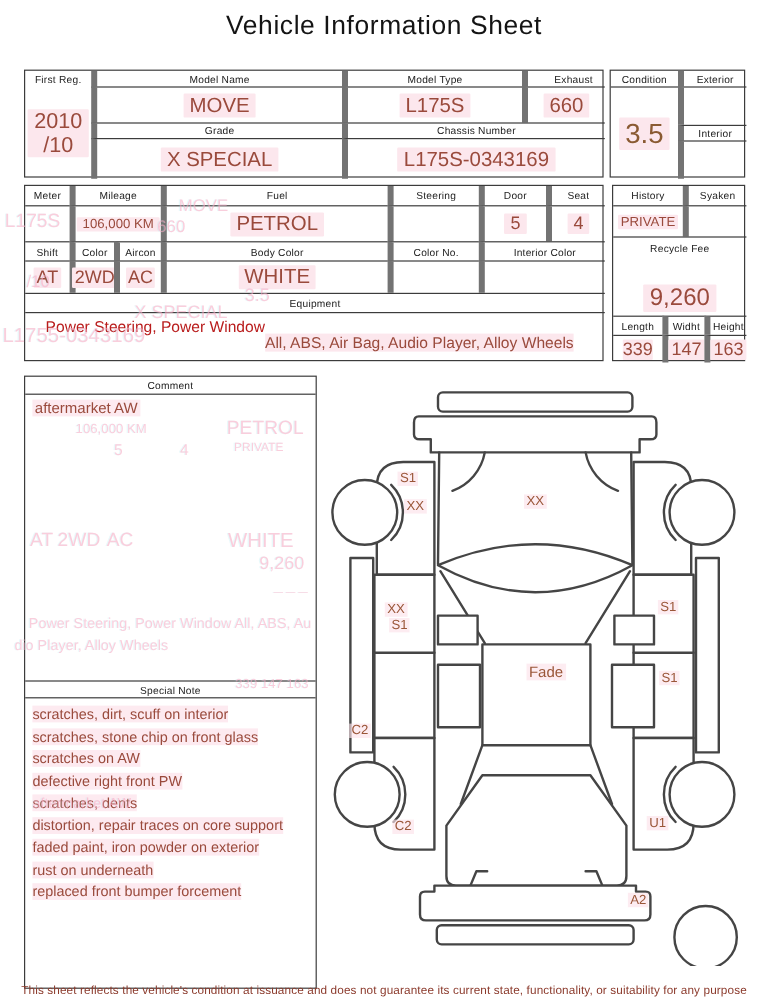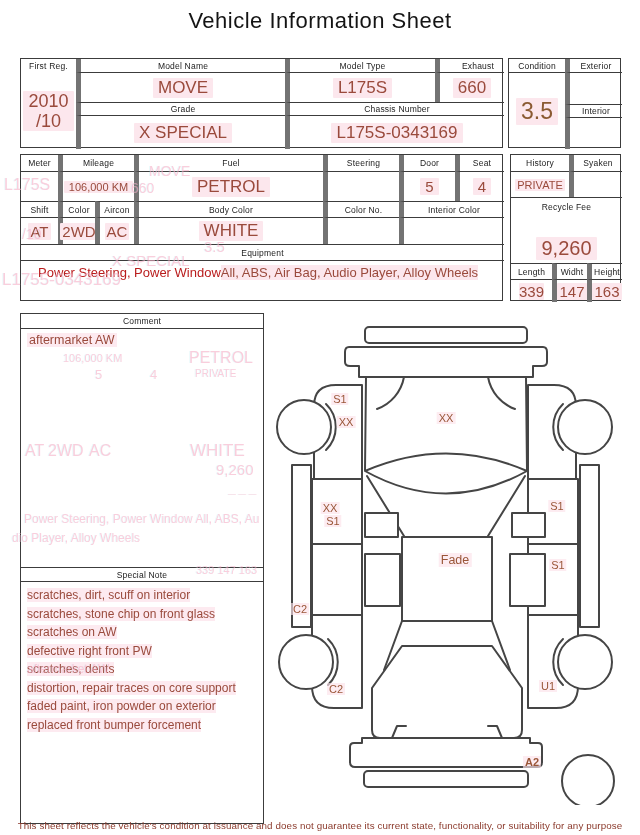--- a/index.html
+++ b/index.html
@@ -15,21 +15,21 @@
   .title{position:absolute;left:0;top:8px;width:100%;text-align:center;
          font-size:22px;color:#141414;letter-spacing:0.5px;}
   .bigval{font-size:17px;}
   .medval{font-size:15px;}
   .smallval{font-size:11px;}
   .firstreg{font-size:18px;line-height:20px;text-align:center;}
   .cond{font-size:23px;color:#8a5a32;}
   .fee{font-size:20px;}
   .equip{font-size:13px;white-space:nowrap;}
   .equip .g{color:#b91c1c;}
-  .equip .r{color:#9a4a3c;background:#fce7ed;}
+  .equip .r{color:#9a4a3c;background:#fce7ed;margin-top:13px;}
   .notebox-text{font-size:12px;line-height:18.5px;color:#9a4a3c;width:215px;}
   .notebox-text span{background:#fdeaf0;}
   .comment-text{font-size:12.5px;color:#9a4a3c;}
   .comment-text span{background:#fdeaf0;padding:0 2px;}
   .ghost{position:absolute;color:#f6aec6;opacity:0.6;white-space:nowrap;
          text-shadow:-1px 0 0 rgba(150,225,235,0.35);pointer-events:none;}
   .marker{position:absolute;transform:translate(-50%,-50%);font-size:11px;color:#9a5638;
           background:rgba(252,226,234,0.65);padding:0 2px;white-space:nowrap;}
   .marker.big{font-size:12.5px;}
   .disclaimer{position:absolute;left:0;top:820px;width:100%;text-align:center;
@@ -164,20 +164,21 @@
     <div class="abs comment-text" style="left:6px;top:19px;width:230px;"><span>aftermarket AW</span></div>
     <div class="cell hdr bt bb" style="left:0;top:253px;width:242px;height:15px;">Special Note</div>
     <div class="abs notebox-text" style="left:6px;top:272px;" id="special-note-lines">
         <div><span>scratches, dirt, scuff on interior</span></div>
         <div><span>scratches, stone chip on front glass</span></div>
         <div><span>scratches on AW</span></div>
         <div><span>defective right front PW</span></div>
         <div><span>scratches, dents</span></div>
         <div><span>distortion, repair traces on core support</span></div>
         <div><span>faded paint, iron powder on exterior</span></div>
+        <div><span>rust on underneath</span></div>
         <div><span>replaced front bumper forcement</span></div>
       </div>
   </div>
 
   <div class="abs" style="left:270px;top:310px;width:370px;height:495px;" id="diagram">
     <svg width="370" height="495" viewBox="0 0 370 495">
 
       <path class="sh" d="M92,75 h-26 q-22,0 -22,21 v73 h48 z"></path>
       <rect class="sh" x="22" y="155" width="19" height="162"></rect>
       <rect class="sh" x="42" y="169" width="50" height="136"></rect>
@@ -224,21 +225,21 @@
         <span class="marker" style="left: 76px; top: 112px;">XX</span>
         <span class="marker" style="left: 176px; top: 108px;">XX</span>
         <span class="marker" style="left: 60px; top: 198px;">XX</span>
         <span class="marker" style="left: 63px; top: 211px;">S1</span>
         <span class="marker" style="left: 287px; top: 196px;">S1</span>
         <span class="marker big" style="left: 185px; top: 250px;">Fade</span>
         <span class="marker" style="left: 288px; top: 255px;">S1</span>
         <span class="marker" style="left: 30px; top: 299px;">C2</span>
         <span class="marker" style="left: 66px; top: 379px;">C2</span>
         <span class="marker" style="left: 278px; top: 376px;">U1</span>
-        <span class="marker" style="left: 262px; top: 452px; font-weight: bold;">A2</span>
+        <span class="marker" style="left: 262px; top: 440px;">A2</span>
       </div>
   </div>
 
   <div id="ghosts">
       <span class="ghost" style="left: 4px; top: 176px; font-size: 16px;">L175S</span>
       <span class="ghost" style="left: 22px; top: 226px; font-size: 14px;">/10</span>
       <span class="ghost" style="left: 131px; top: 180px; font-size: 14px;">660</span>
       <span class="ghost" style="left: 149px; top: 163px; font-size: 14px;">MOVE</span>
       <span class="ghost" style="left: 204px; top: 238px; font-size: 15px;">3.5</span>
       <span class="ghost" style="left: 112px; top: 252px; font-size: 15px;">X SPECIAL</span>

